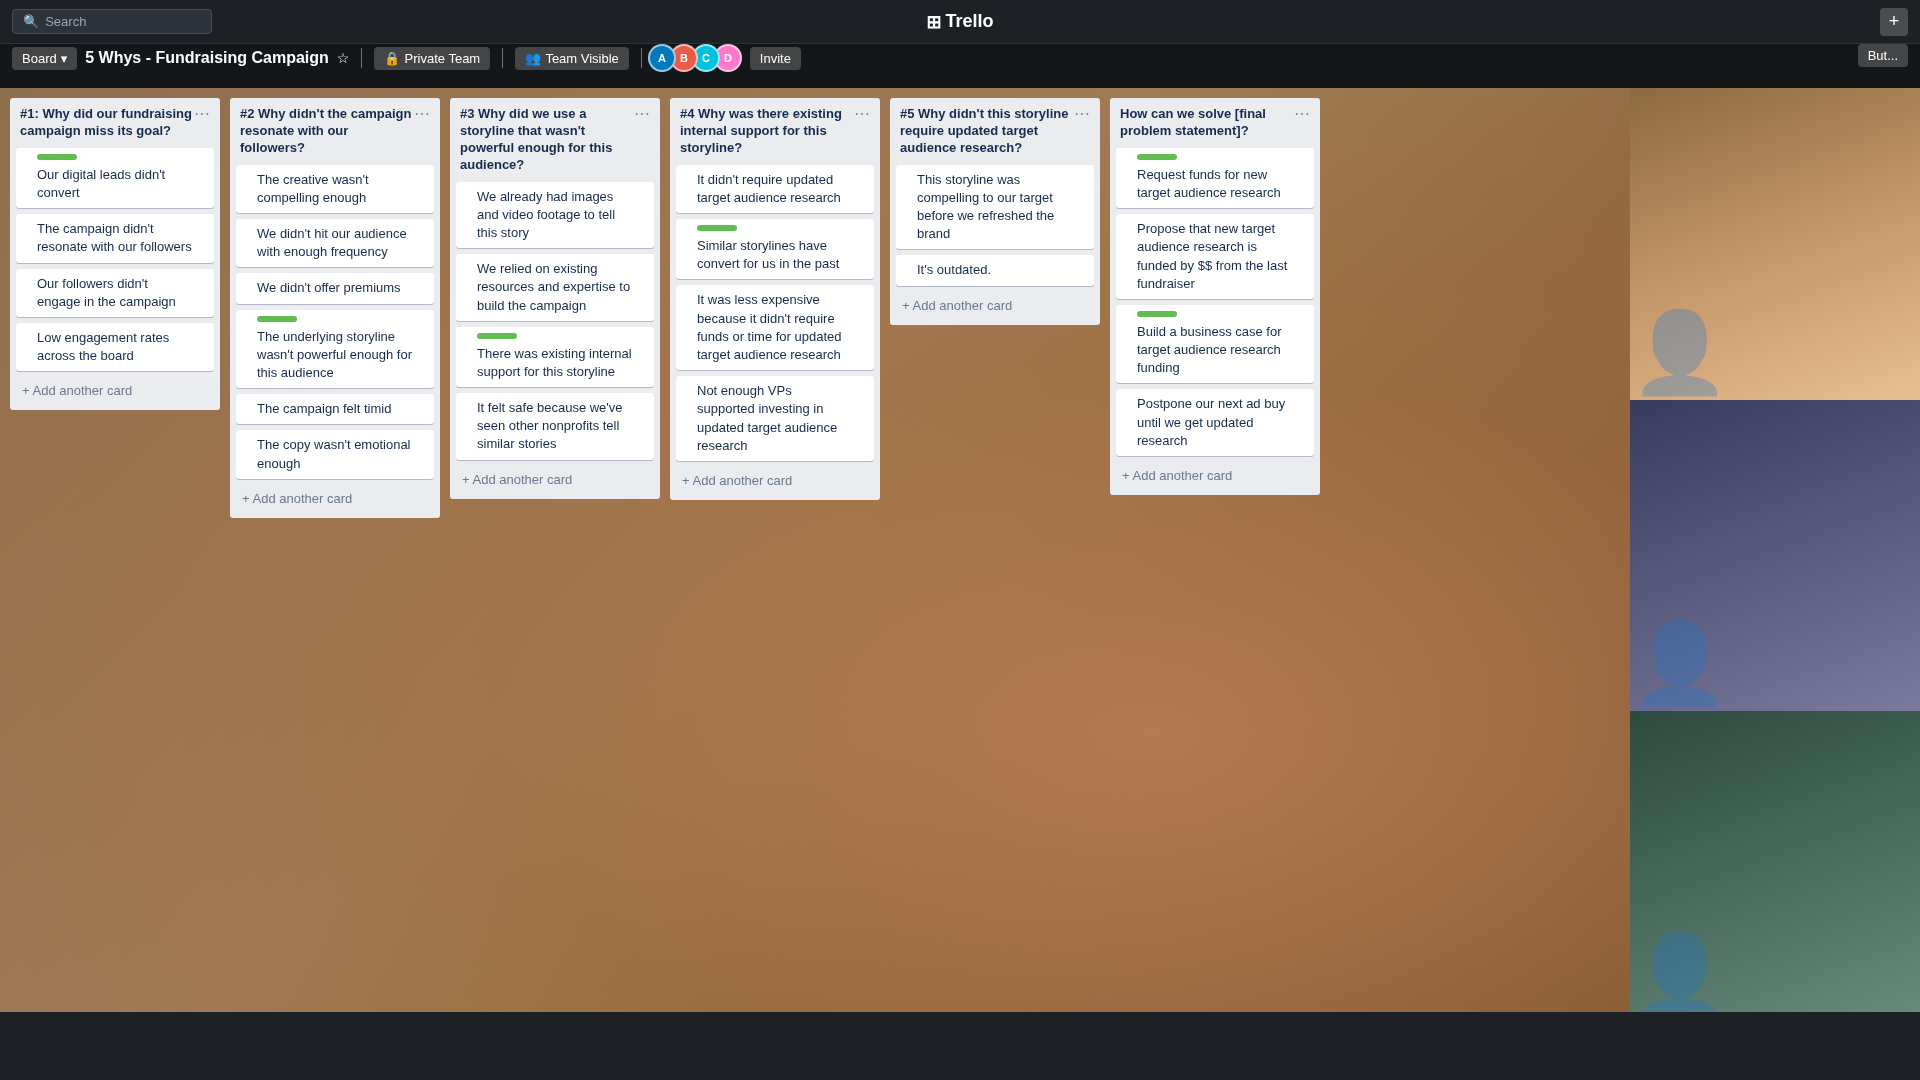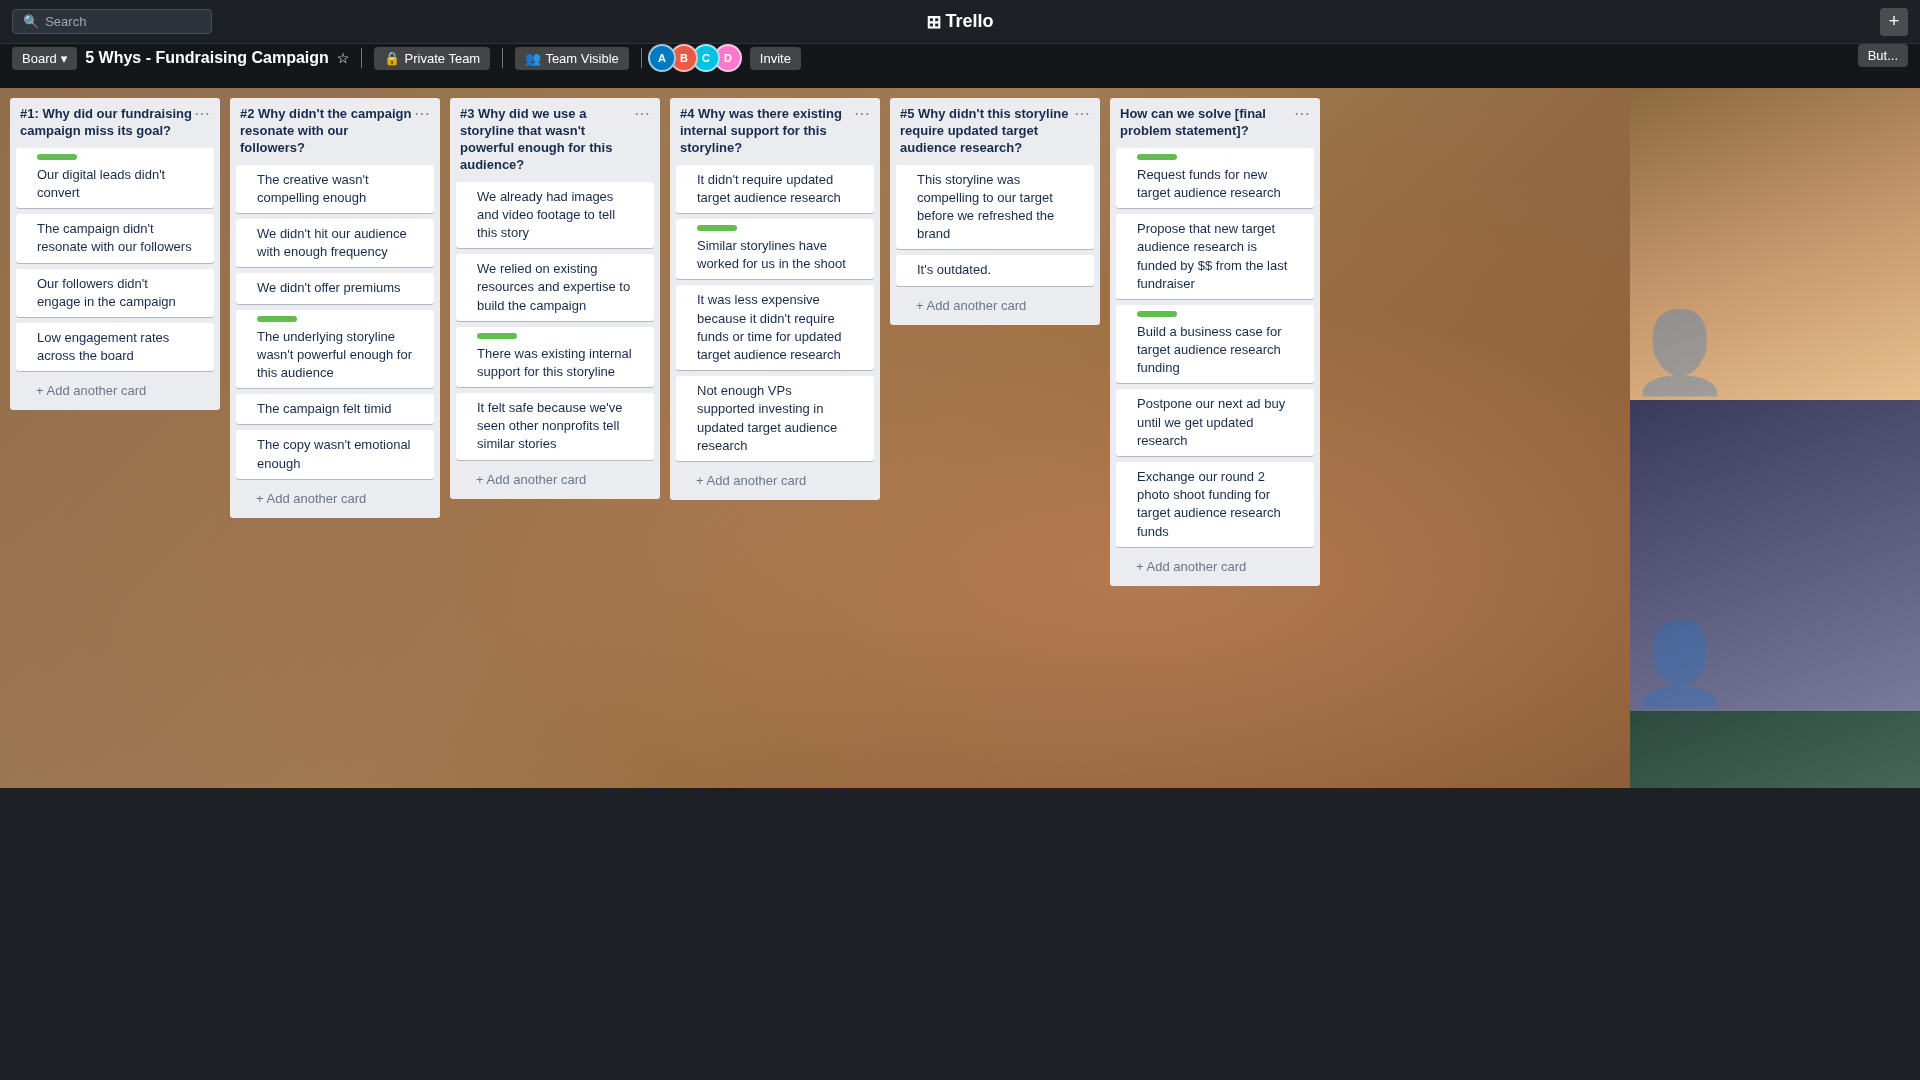--- a/index.html
+++ b/index.html
@@ -64,21 +64,21 @@
     .board-header-right { margin-left: auto; }
     .butler-btn {
       background: rgba(255,255,255,0.2); border: none; border-radius: 4px;
       color: #fff; padding: 4px 10px; font-size: 13px; cursor: pointer;
     }
 
     
     .board-bg {
       position: relative;
       width: 1920px;
-      height: 700px; 
+      height: 924px; 
       overflow: hidden;
     }
     .board-bg-img {
       position: absolute; top: 0; left: 0; width: 100%; height: 100%;
       background: linear-gradient(135deg, #b8956a 0%, #c4a47a 20%, #d4b48a 40%, #c8a870 50%, #b89060 60%, #a07850 80%, #806040 100%);
       z-index: 0;
     }
     
     .board-bg-img::after {
       content: '';
@@ -115,21 +115,21 @@
       align-items: flex-start;
       flex-shrink: 0;
     }
     .list-title { flex: 1; line-height: 1.3; font-size: 13px; }
     .list-menu-btn {
       background: none; border: none; cursor: pointer;
       color: #6b778c; font-size: 16px; padding: 0 2px; line-height: 1;
       flex-shrink: 0;
     }
     .list-cards { padding: 4px 6px; display: flex; flex-direction: column; gap: 6px; flex: 1; }
-    .list-footer { padding: 4px 20px 8px; flex-shrink: 0; }
+    .list-footer { padding: 4px 6px 8px; flex-shrink: 0; }
     .add-card-btn {
       background: none; border: none; cursor: pointer;
       color: #6b778c; font-size: 13px; padding: 4px 6px;
       border-radius: 3px; display: flex; align-items: center; gap: 4px;
       width: 100%;
       text-align: left;
     }
 
     
     .card {
@@ -310,21 +310,21 @@
         <div class="list-header">
           <div class="list-title">#4 Why was there existing internal support for this storyline?</div>
           <button class="list-menu-btn">···</button>
         </div>
         <div class="list-cards">
           <div class="card">
             <div class="card-text">It didn't require updated target audience research</div>
           </div>
           <div class="card">
             <div class="label-bar label-green"></div>
-            <div class="card-text">Similar storylines have worked for us in the shoot</div>
+            <div class="card-text">Similar storylines have convert for us in the past</div>
           </div>
           <div class="card">
             <div class="card-text">It was less expensive because it didn't require funds or time for updated target audience research</div>
           </div>
           <div class="card">
             <div class="card-text">Not enough VPs supported investing in updated target audience research</div>
           </div>
         </div>
         <div class="list-footer">
           <button class="add-card-btn">+ Add another card</button>
@@ -359,23 +359,20 @@
           </div>
           <div class="card">
             <div class="card-text">Propose that new target audience research is funded by $$ from the last fundraiser</div>
           </div>
           <div class="card">
             <div class="label-bar label-green"></div>
             <div class="card-text">Build a business case for target audience research funding</div>
           </div>
           <div class="card">
             <div class="card-text">Postpone our next ad buy until we get updated research</div>
-          </div>
-          <div class="card">
-            <div class="card-text">Exchange our round 2 photo shoot funding for target audience research funds</div>
           </div>
         </div>
         <div class="list-footer">
           <button class="add-card-btn">+ Add another card</button>
         </div>
       </div>
     </div>
 
   <div class="video-panel">
     <div class="video-feed">

